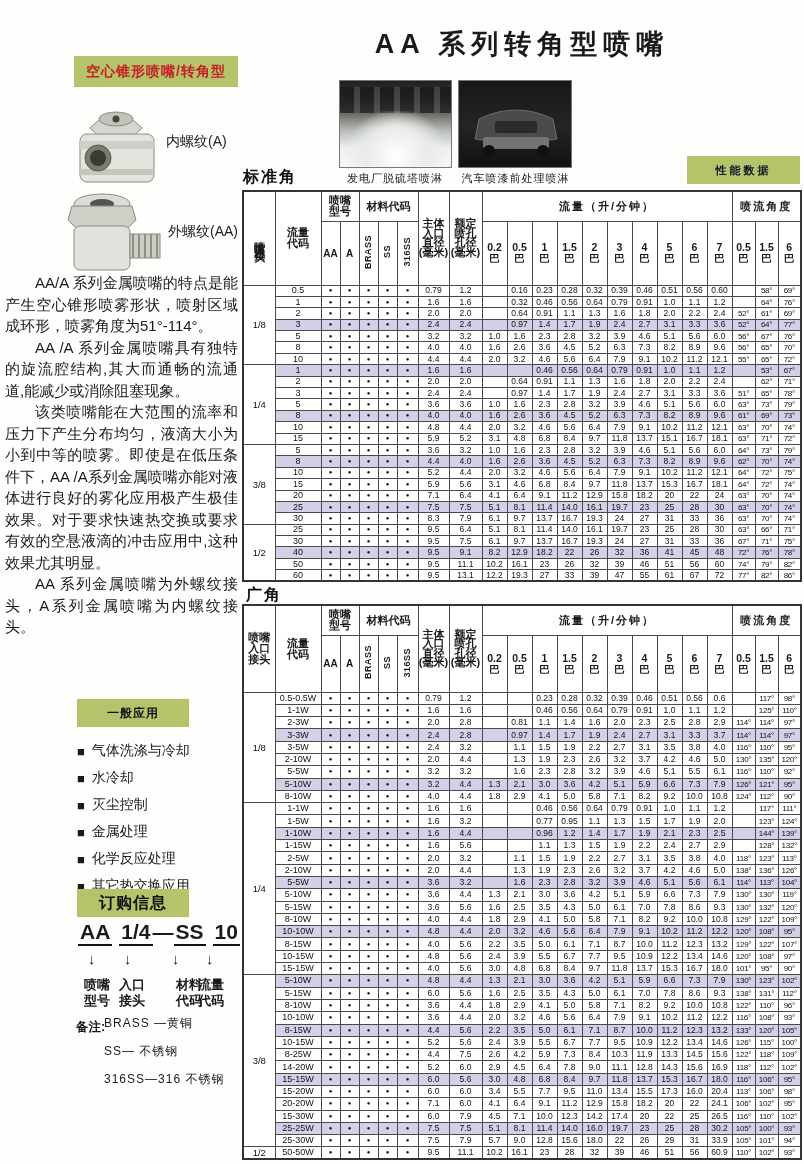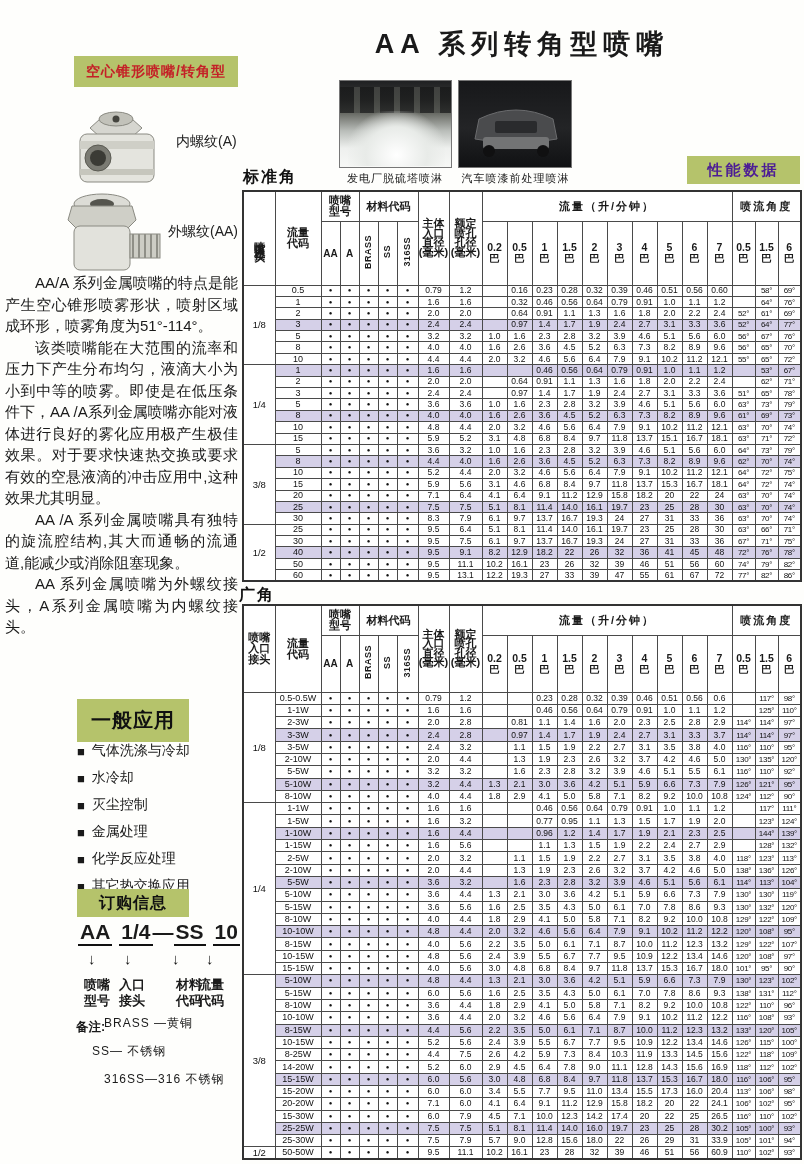--- a/index.html
+++ b/index.html
@@ -8,60 +8,60 @@
     position:relative; width:804px; height:1164px; margin:0 auto;
     background:#fefefc; overflow:hidden;
     font-family:"Liberation Sans","DejaVu Sans",sans-serif; color:#1a1a1a;
   }
   .abs { position:absolute; }
   .green-box {
     background:var(--c-olive,#b5c36b); text-align:center; font-weight:bold;
     display:flex; align-items:center; justify-content:center;
   }
   .side-header { left:74px; top:56px; width:164px; height:31px; color:var(--c-red,#c42127); font-size:14px; letter-spacing:1px; }
-  .perf-badge { left:687px; top:156px; width:113px; height:28px; font-size:15px; letter-spacing:3px; color:#4c1d95; }
-  .app-header { left:77px; top:699px; width:112px; height:43px; font-size:20px; letter-spacing:1px; color:#111; }
+  .perf-badge { left:687px; top:156px; width:113px; height:28px; font-size:11px; letter-spacing:3px; color:#0f172a; }
+  .app-header { left:77px; top:699px; width:112px; height:28px; font-size:12px; letter-spacing:1px; color:#111; }
   .order-header { left:77px; top:889px; width:112px; height:28px; font-size:16px; letter-spacing:1px; color:#111; }
 
   .page-title { left:240px; top:26px; width:564px; text-align:center; font-size:27px; font-weight:bold; letter-spacing:6px; }
 
   .photo { border:1px solid #777; overflow:hidden; }
   .photo1 { left:339px; top:80px; width:113px; height:88px;
     background:linear-gradient(180deg,#1f2022 0%,#3a3b38 22%,#6a6c66 38%,#b9bdb9 58%,#eef0ee 78%,#f7f8f6 100%); }
   .photo1 .spray { position:absolute; left:8px; top:30px; width:97px; height:55px;
     background:radial-gradient(ellipse at 50% 80%, #ffffff 0%, #e8ebe8 45%, rgba(230,232,228,0) 75%); }
   .photo1 .pipes { position:absolute; left:0; top:6px; width:113px; height:26px;
     background:repeating-linear-gradient(90deg,#151617 0 14px,#4a4c48 14px 20px); opacity:.7; }
   .photo2 { left:458px; top:80px; width:114px; height:88px; background:linear-gradient(180deg,#17181a 0%,#232426 55%,#101113 100%); }
   .caption { top:171px; font-size:11px; text-align:center; color:#222; letter-spacing:1px; }
   .cap1 { left:315px; width:160px; } .cap2 { left:438px; width:155px; }
 
   .section-label { font-size:16px; font-weight:bold; letter-spacing:2px; color:#111; }
-  .lbl-std { left:243px; top:167px; } .lbl-wide { left:239px; top:585px; }
+  .lbl-std { left:243px; top:167px; } .lbl-wide { left:246px; top:585px; }
 
   .paras { left:5px; top:272px; width:233px; font-size:15px; line-height:21.5px; text-align:justify; }
   .paras p { text-indent:2em; }
 
   .app-list { left:77px; top:742px; width:165px; }
   .app-item { font-size:14px; margin-bottom:9px; display:flex; align-items:center; font-weight:500; }
   .app-item .sq { font-size:13px; margin-right:7px; }
 
   .order-code { left:78px; top:920px; font-size:21px; font-weight:bold; letter-spacing:0; white-space:nowrap; }
   .order-code .part { border-bottom:2px solid #111; padding:0 2px 1px 2px; }
   .order-code .gap { display:inline-block; width:7px; }
   .order-arrow { font-size:15px; font-weight:bold; top:950px; }
   .oa0{left:88px;} .oa1{left:124px;} .oa2{left:172px;} .oa3{left:206px;}
   .order-lbl { top:977px; width:34px; font-size:13px; line-height:16px; font-weight:600; white-space:pre-line; text-align:center; }
   .ol0{left:80px;} .ol1{left:115px;} .ol2{left:172px;} .ol3{left:194px;}
   .notes-label { left:76px; top:1019px; font-size:12.5px; font-weight:bold; }
   .note { font-size:12px; font-weight:normal; letter-spacing:1px; }
-  .note0 { left:104px; top:1015px; } .note1 { left:92px; top:1043px; } .note2 { left:104px; top:1071px; }
+  .note0 { left:104px; top:1015px; } .note1 { left:104px; top:1043px; } .note2 { left:104px; top:1071px; }
 
   .nozzle-lbl { font-size:14px; color:#222; }
-  .nlbl1 { left:176px; top:133px; } .nlbl2 { left:168px; top:223px; }
+  .nlbl1 { left:166px; top:133px; } .nlbl2 { left:168px; top:223px; }
 
   
   .tbl-mount { position:absolute; left:242px; }
   #mount-standard { top:190px; } #mount-wide { top:604px; }
   table.ptable { border-collapse:collapse; table-layout:fixed; width:558px; border:2px solid #333; background:#fff; }
   .ptable th, .ptable td { border:1px solid var(--c-table_border,#4a4a4a); padding:0; text-align:center; vertical-align:middle; overflow:hidden; }
   .ptable thead th { font-size:10px; font-weight:bold; line-height:11px; }
   .ptable thead tr:first-child th { height:30px; font-size:11px; }
   .t-standard thead tr:nth-child(2) th { height:64px; }
   .t-wide thead tr:nth-child(2) th { height:57px; }
@@ -107,22 +107,22 @@
     <ellipse cx="42" cy="14" rx="12" ry="5" fill="#55554e"></ellipse>
     <polygon points="12,16 72,16 76,30 68,38 16,38 8,30" fill="#cfcfc7" stroke="#8a8a82"></polygon>
     <rect x="14" y="36" width="56" height="44" rx="6" fill="#e2e2dc" stroke="#8a8a82"></rect>
     <rect x="70" y="44" width="30" height="24" fill="#cdcdc5" stroke="#8a8a82"></rect>
     <path d="M73 44v24M79 44v24M85 44v24M91 44v24M97 44v24" stroke="#8f8f87" stroke-width="2"></path>
   </svg>
   <div class="abs nozzle-lbl nlbl2">外螺纹(AA)</div>
 
   <div class="abs paras">
     <p>AA/A 系列金属喷嘴的特点是能产生空心锥形喷雾形状，喷射区域成环形，喷雾角度为51°-114°。</p>
+    <p>AA /A 系列金属喷嘴具有独特的旋流腔结构,其大而通畅的流通道,能减少或消除阻塞现象。</p>
     <p>该类喷嘴能在大范围的流率和压力下产生分布均匀，液滴大小为小到中等的喷雾。即使是在低压条件下，AA /A系列金属喷嘴亦能对液体进行良好的雾化应用极产生极佳效果。对于要求快速热交换或要求有效的空悬液滴的冲击应用中,这种效果尤其明显。</p>
-    <p>AA /A 系列金属喷嘴具有独特的旋流腔结构,其大而通畅的流通道,能减少或消除阻塞现象。</p>
     <p>AA 系列金属喷嘴为外螺纹接头，A系列金属喷嘴为内螺纹接头。</p>
   </div>
 
   <div class="abs green-box app-header">一般应用</div>
   <div class="abs app-list">
     <div class="app-item">
         <span class="sq">■</span>
         <span>气体洗涤与冷却</span>
       </div>
     <div class="app-item">

